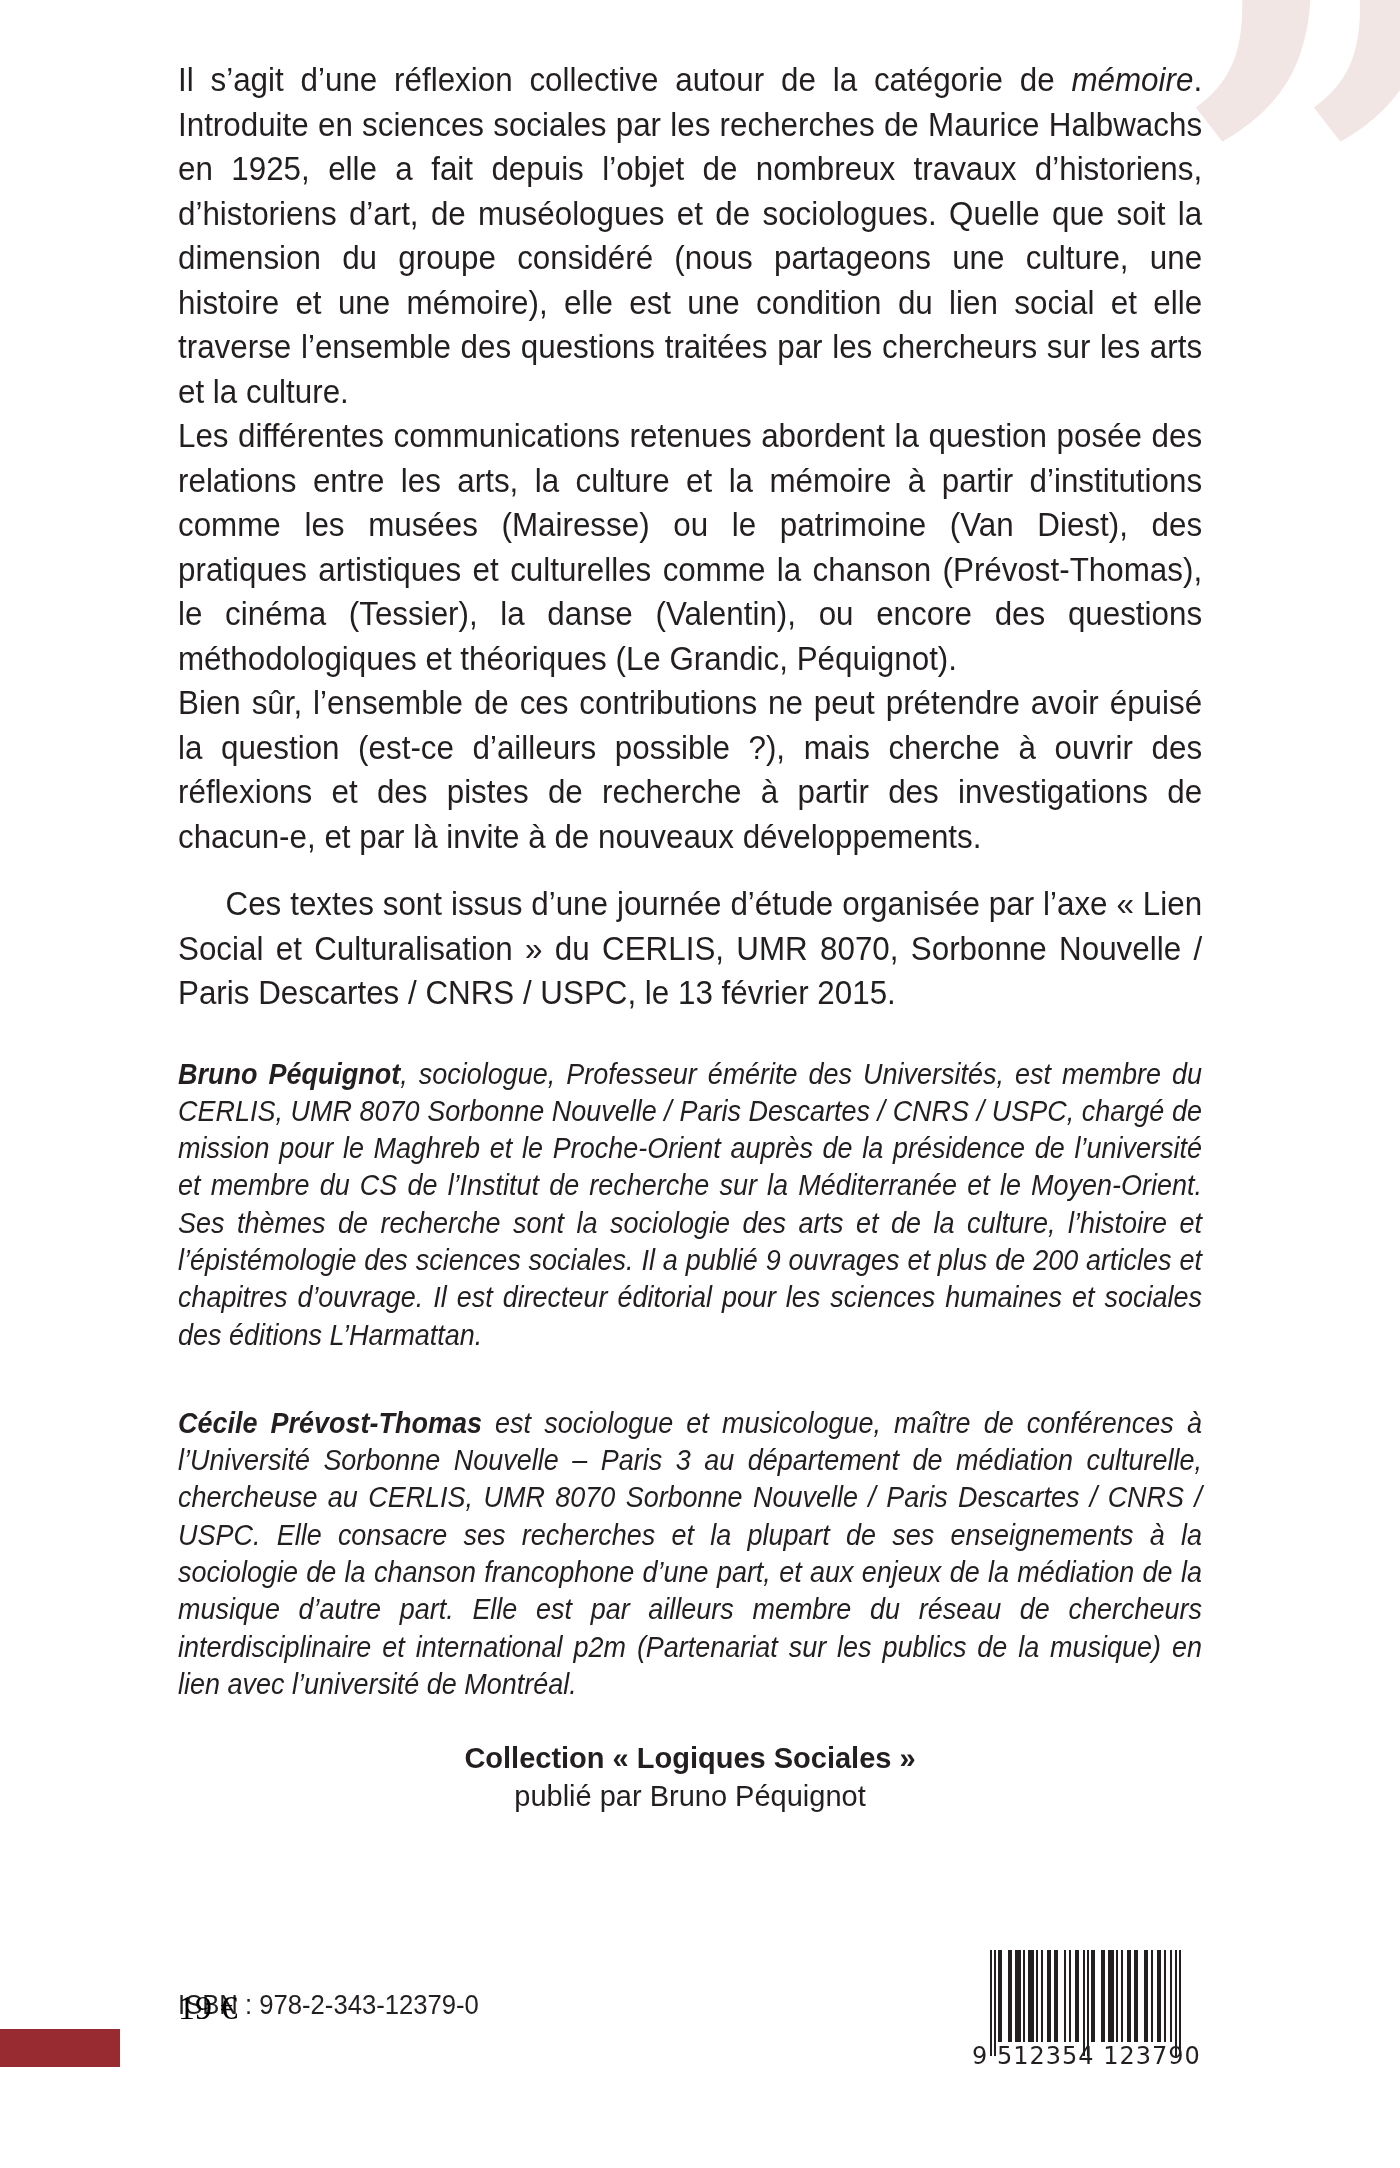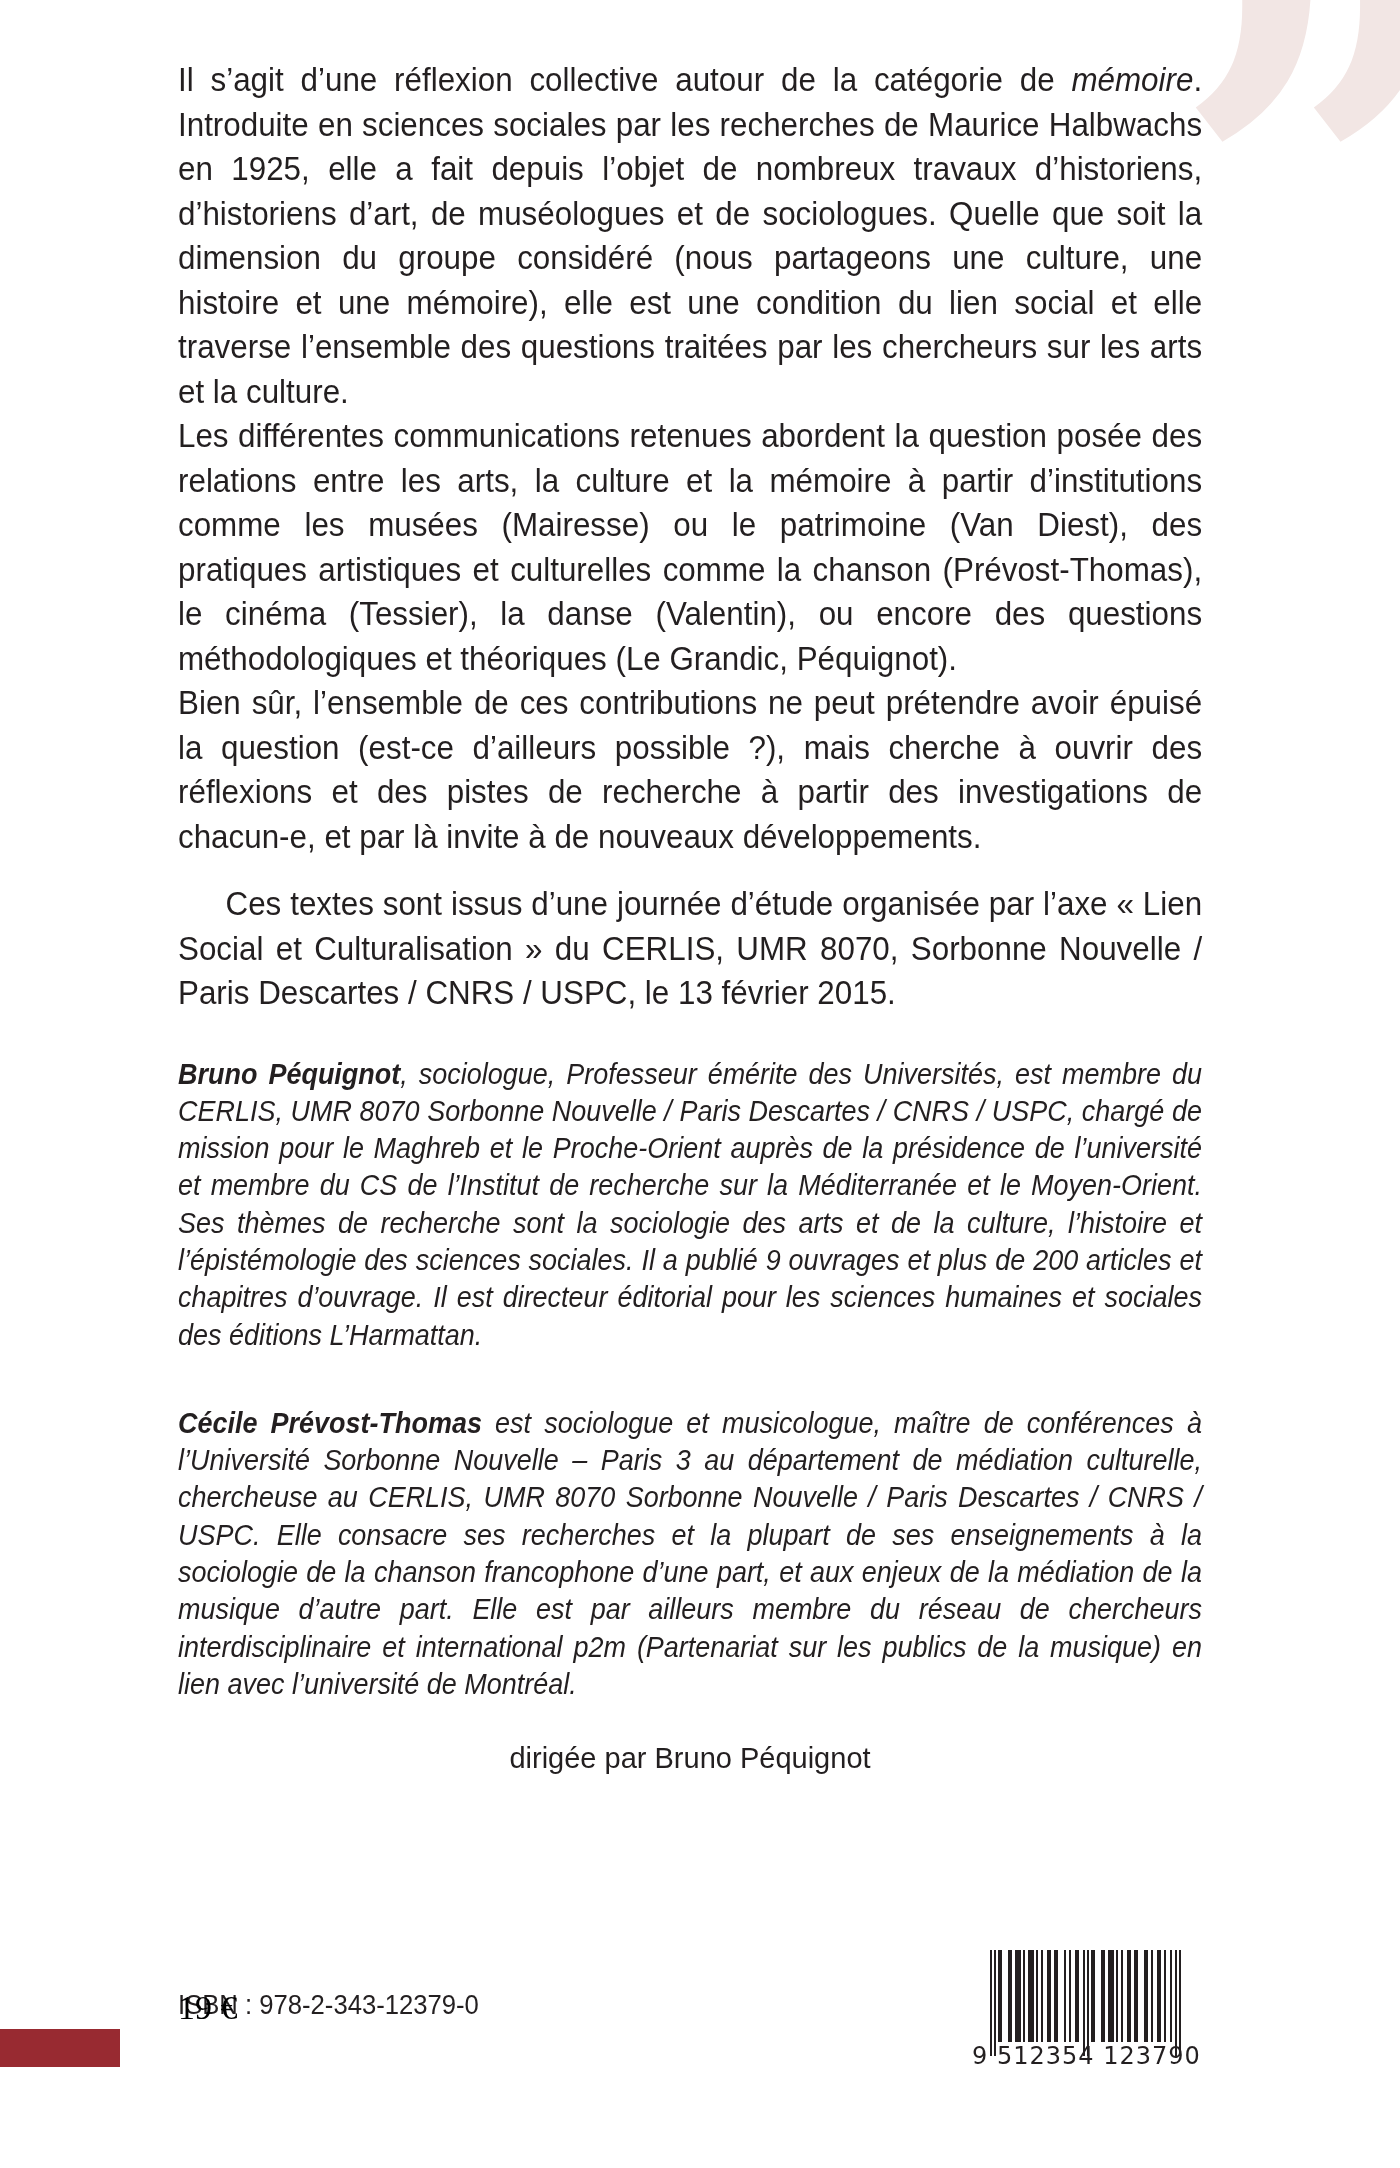--- a/index.html
+++ b/index.html
@@ -73,21 +73,22 @@
   </div>
 
   <div class="bio">
     <p><b>Bruno Péquignot</b><span>, sociologue, Professeur émérite des Universités, est membre du CERLIS, UMR 8070 Sorbonne Nouvelle / Paris Descartes / CNRS / USPC, chargé de mission pour le Maghreb et le Proche-Orient auprès de la présidence de l’université et membre du CS de l’Institut de recherche sur la Méditerranée et le Moyen-Orient. Ses thèmes de recherche sont la sociologie des arts et de la culture, l’histoire et l’épistémologie des sciences sociales. Il a publié 9 ouvrages et plus de 200 articles et chapitres d’ouvrage. Il est directeur éditorial pour les sciences humaines et sociales des éditions L’Harmattan.</span></p>
   </div>
   <div class="bio">
     <p><b>Cécile Prévost-Thomas</b><span> est sociologue et musicologue, maître de conférences à l’Université Sorbonne Nouvelle – Paris 3 au département de médiation culturelle, chercheuse au CERLIS, UMR 8070 Sorbonne Nouvelle / Paris Descartes / CNRS / USPC. Elle consacre ses recherches et la plupart de ses enseignements à la sociologie de la chanson francophone d’une part, et aux enjeux de la médiation de la musique d’autre part. Elle est par ailleurs membre du réseau de chercheurs interdisciplinaire et international p2m (Partenariat sur les publics de la musique) en lien avec l’université de Montréal.</span></p>
   </div>
 
   <div class="collection">
-    <div class="dir">dirigée par Bruno Péquignot</div>
+    <div class="title">Collection « Logiques Sociales »</div>
+    <div class="dir">publié par Bruno Péquignot</div>
   </div>
 </div>
 
 <div class="red-bar"></div>
 <div class="isbn">ISBN : 978-2-343-12379-0</div>
 <div class="price">19 €</div>
 
 <div class="barcode">
   <svg id="barcode-svg" width="224" height="106" viewBox="0 0 224 106">
       <rect x="2" y="0" width="2" height="106" fill="#231f20"></rect>

